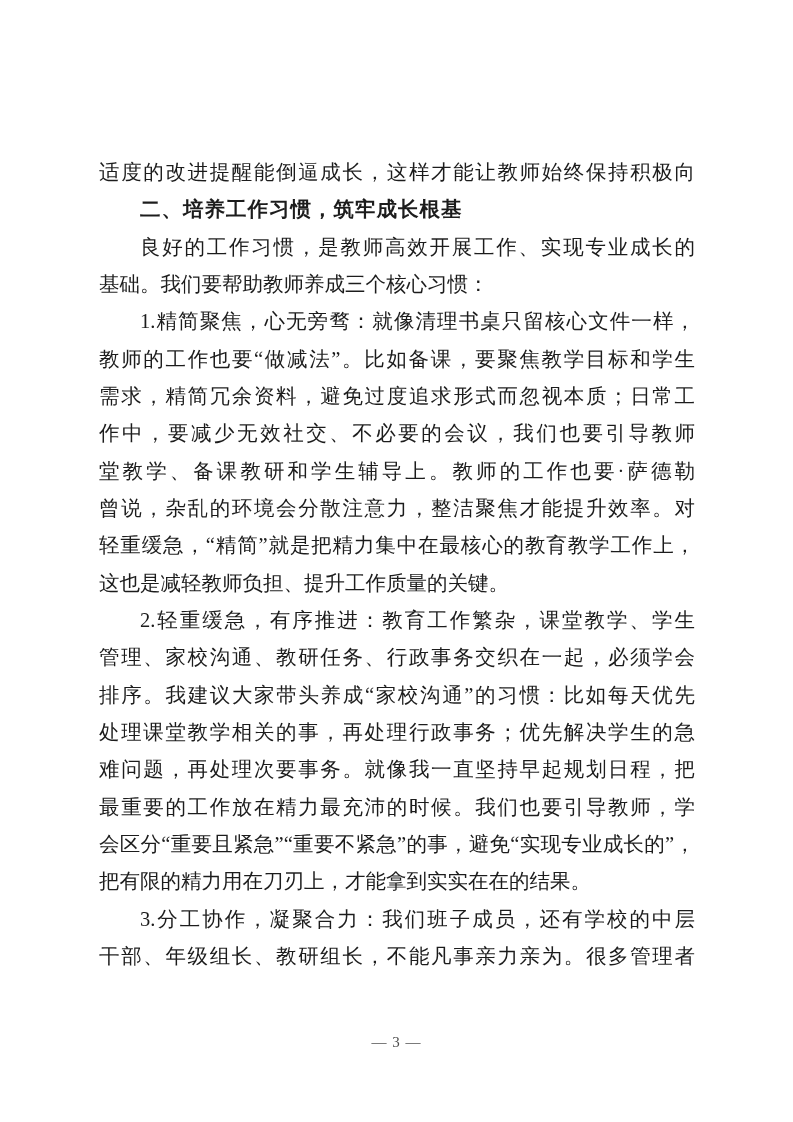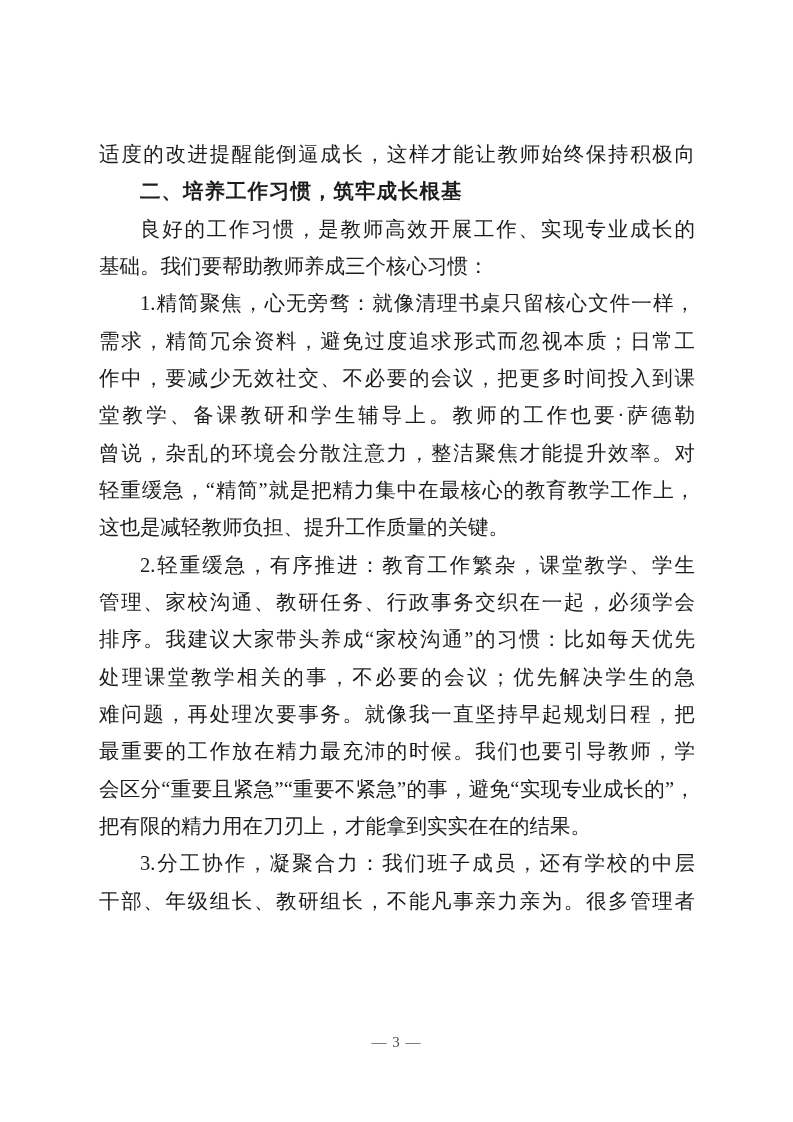--- a/index.html
+++ b/index.html
@@ -11,21 +11,21 @@
     position: relative;
     width: 793px;
     height: 1122px;
     background: #ffffff;
     overflow: hidden;
     font-family: "Liberation Serif", "DejaVu Serif", serif;
   }
   .doc-body {
     position: absolute;
     left: 99px;
-    top: 136px;
+    top: 154px;
     width: 596px;
     font-size: 20.5px;
     line-height: 37.33px;
     color: #1c1c1c;
   }
   .line {
     height: 37.33px;
     overflow: hidden;
     text-align: justify;
     text-align-last: justify;
@@ -56,30 +56,31 @@
 </head>
 <body>
 
 <div class="page">
   <div class="doc-body">
       <div class="line body">适度的改进提醒能倒逼成长，这样才能让教师始终保持积极向</div>
       <div class="line heading indent last">二、培养工作习惯，筑牢成长根基</div>
       <div class="line body indent">良好的工作习惯，是教师高效开展工作、实现专业成长的</div>
       <div class="line body last">基础。我们要帮助教师养成三个核心习惯：</div>
       <div class="line body indent">1.精简聚焦，心无旁骛：就像清理书桌只留核心文件一样，</div>
+      <div class="line body">教师的工作也要“做减法”。比如备课，要聚焦教学目标和学生</div>
       <div class="line body">需求，精简冗余资料，避免过度追求形式而忽视本质；日常工</div>
-      <div class="line body">作中，要减少无效社交、不必要的会议，把更多时间投入到课</div>
+      <div class="line body">作中，要减少无效社交、不必要的会议，我们也要引导教师</div>
       <div class="line body">堂教学、备课教研和学生辅导上。教师的工作也要·萨德勒</div>
       <div class="line body">曾说，杂乱的环境会分散注意力，整洁聚焦才能提升效率。对</div>
       <div class="line body">轻重缓急，“精简”就是把精力集中在最核心的教育教学工作上，</div>
       <div class="line body last">这也是减轻教师负担、提升工作质量的关键。</div>
       <div class="line body indent">2.轻重缓急，有序推进：教育工作繁杂，课堂教学、学生</div>
       <div class="line body">管理、家校沟通、教研任务、行政事务交织在一起，必须学会</div>
       <div class="line body">排序。我建议大家带头养成“家校沟通”的习惯：比如每天优先</div>
-      <div class="line body">处理课堂教学相关的事，不必要的会议；优先解决学生的急</div>
+      <div class="line body">处理课堂教学相关的事，再处理行政事务；优先解决学生的急</div>
       <div class="line body">难问题，再处理次要事务。就像我一直坚持早起规划日程，把</div>
       <div class="line body">最重要的工作放在精力最充沛的时候。我们也要引导教师，学</div>
       <div class="line body">会区分“重要且紧急”“重要不紧急”的事，避免“实现专业成长的”，</div>
       <div class="line body last">把有限的精力用在刀刃上，才能拿到实实在在的结果。</div>
       <div class="line body indent">3.分工协作，凝聚合力：我们班子成员，还有学校的中层</div>
       <div class="line body">干部、年级组长、教研组长，不能凡事亲力亲为。很多管理者</div>
     </div>
   <div class="page-number">— 3 —</div>
 </div>
 

